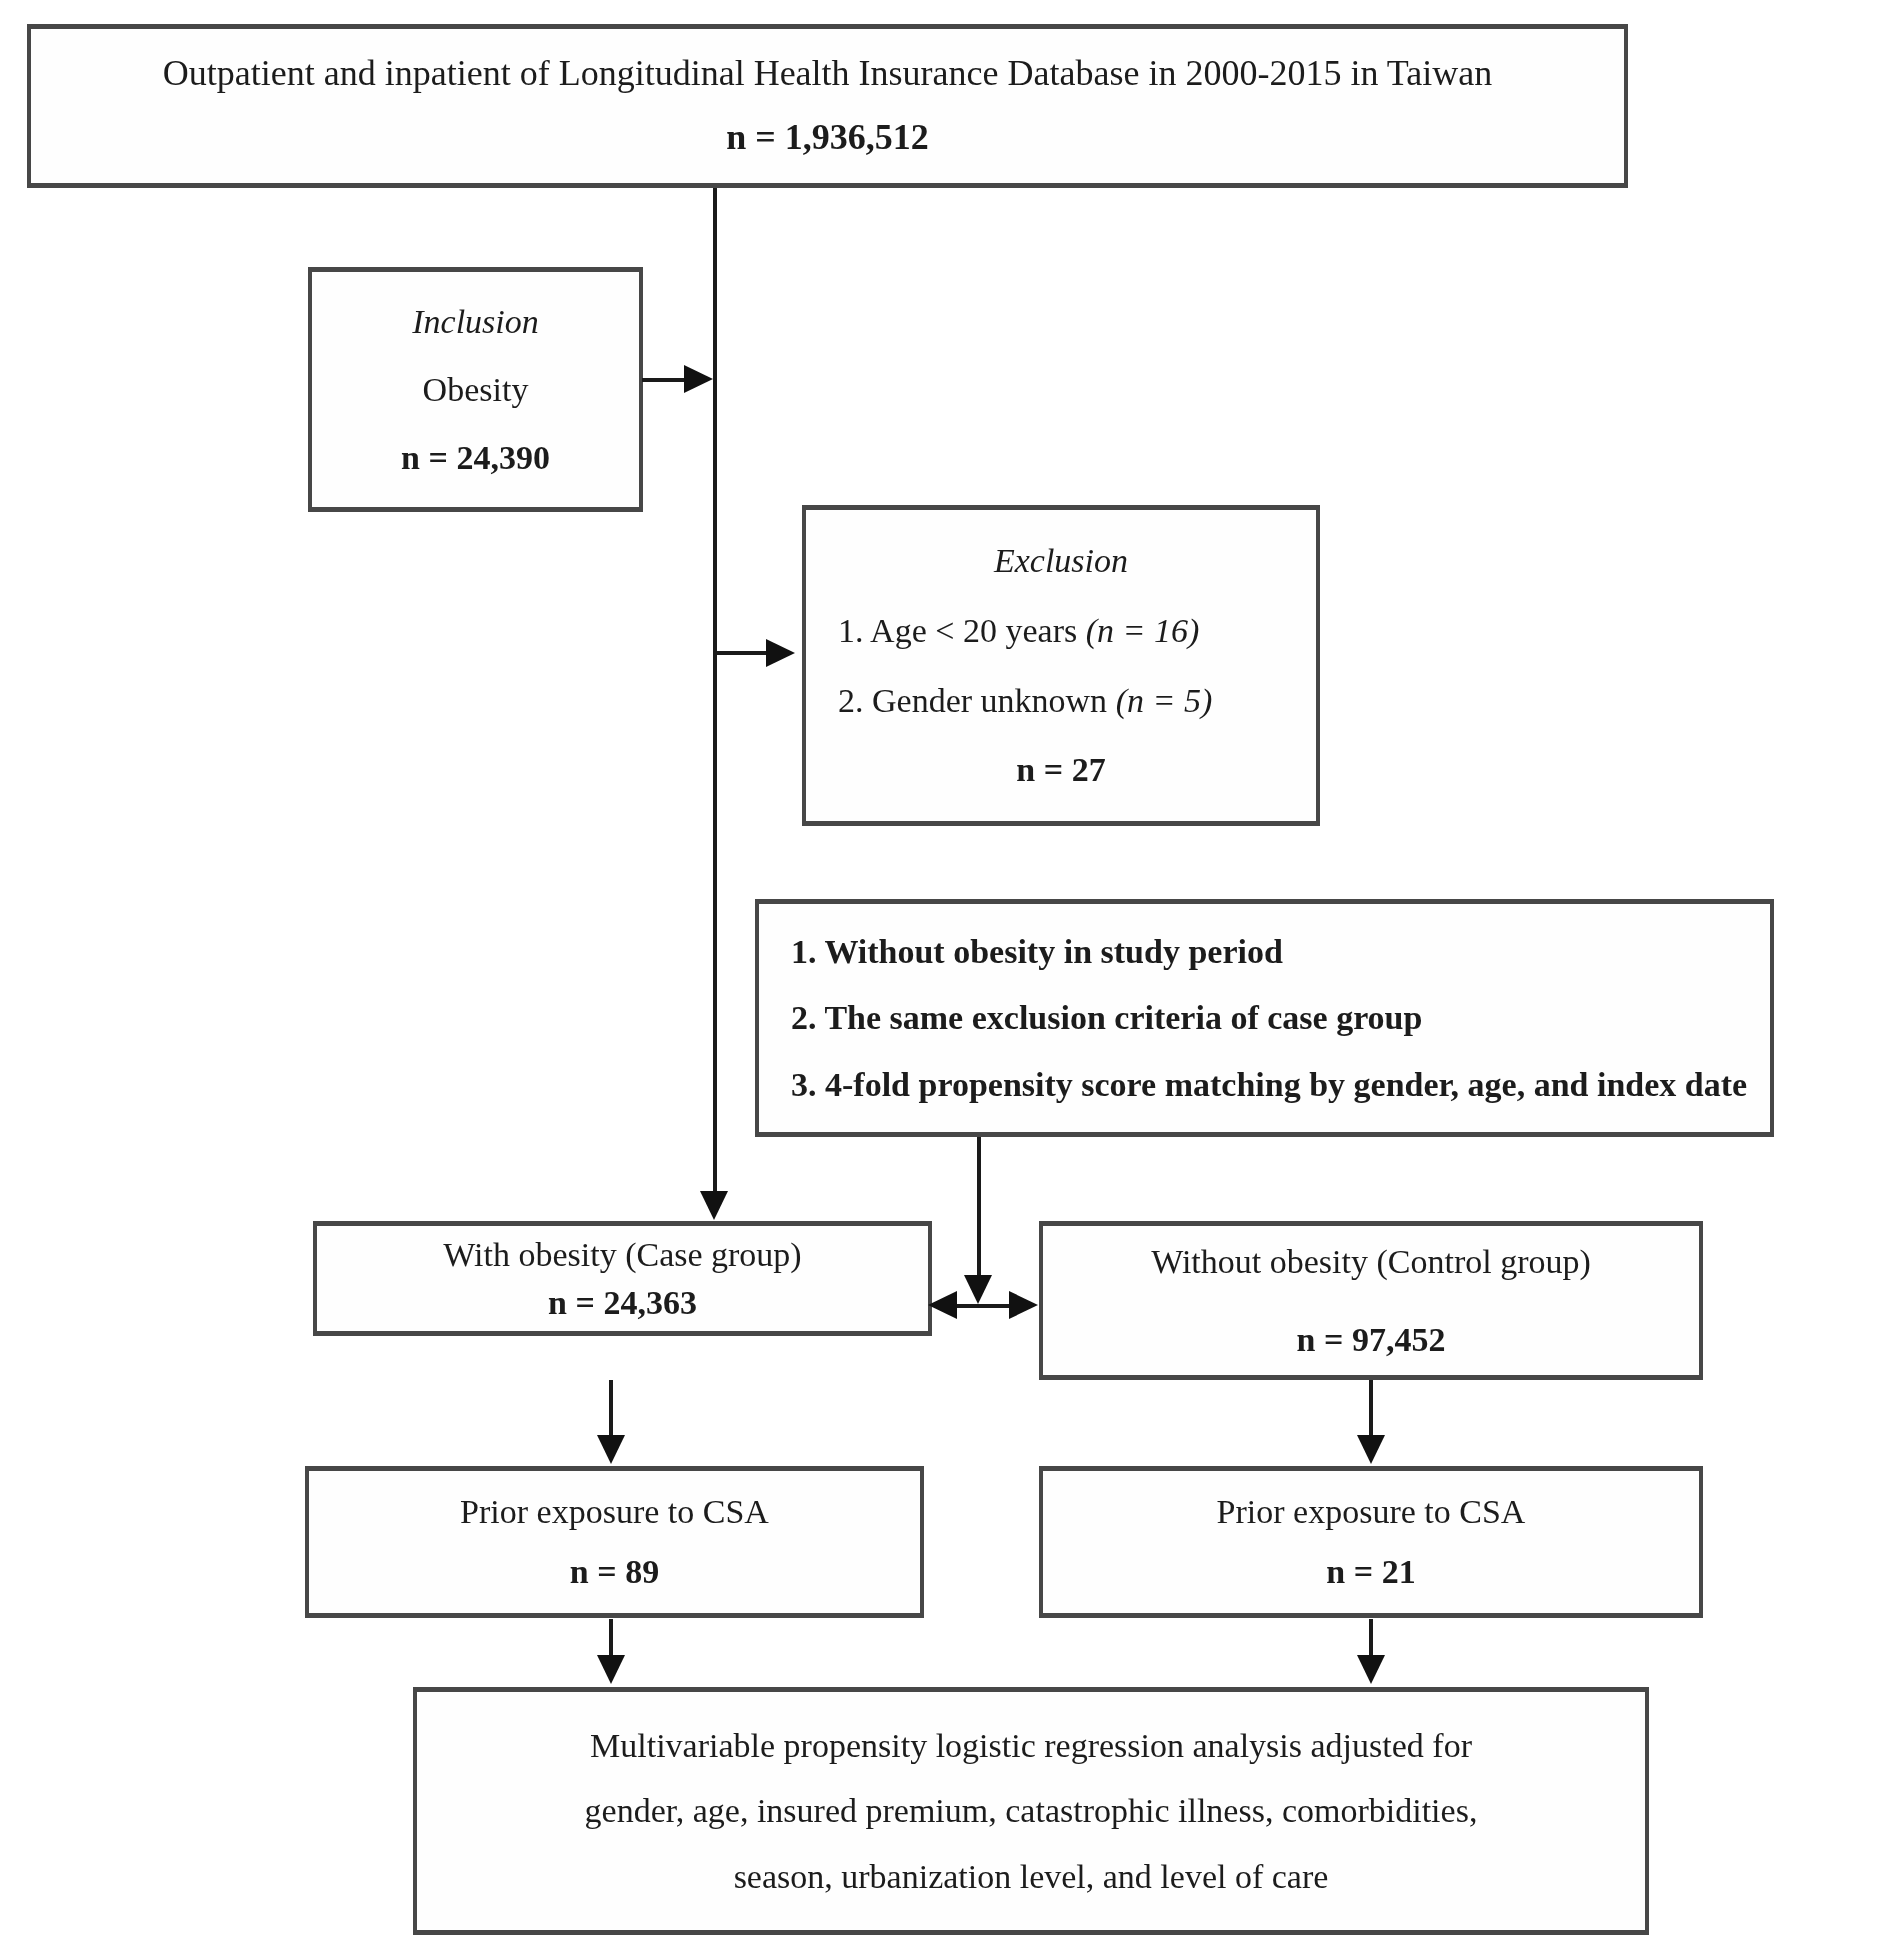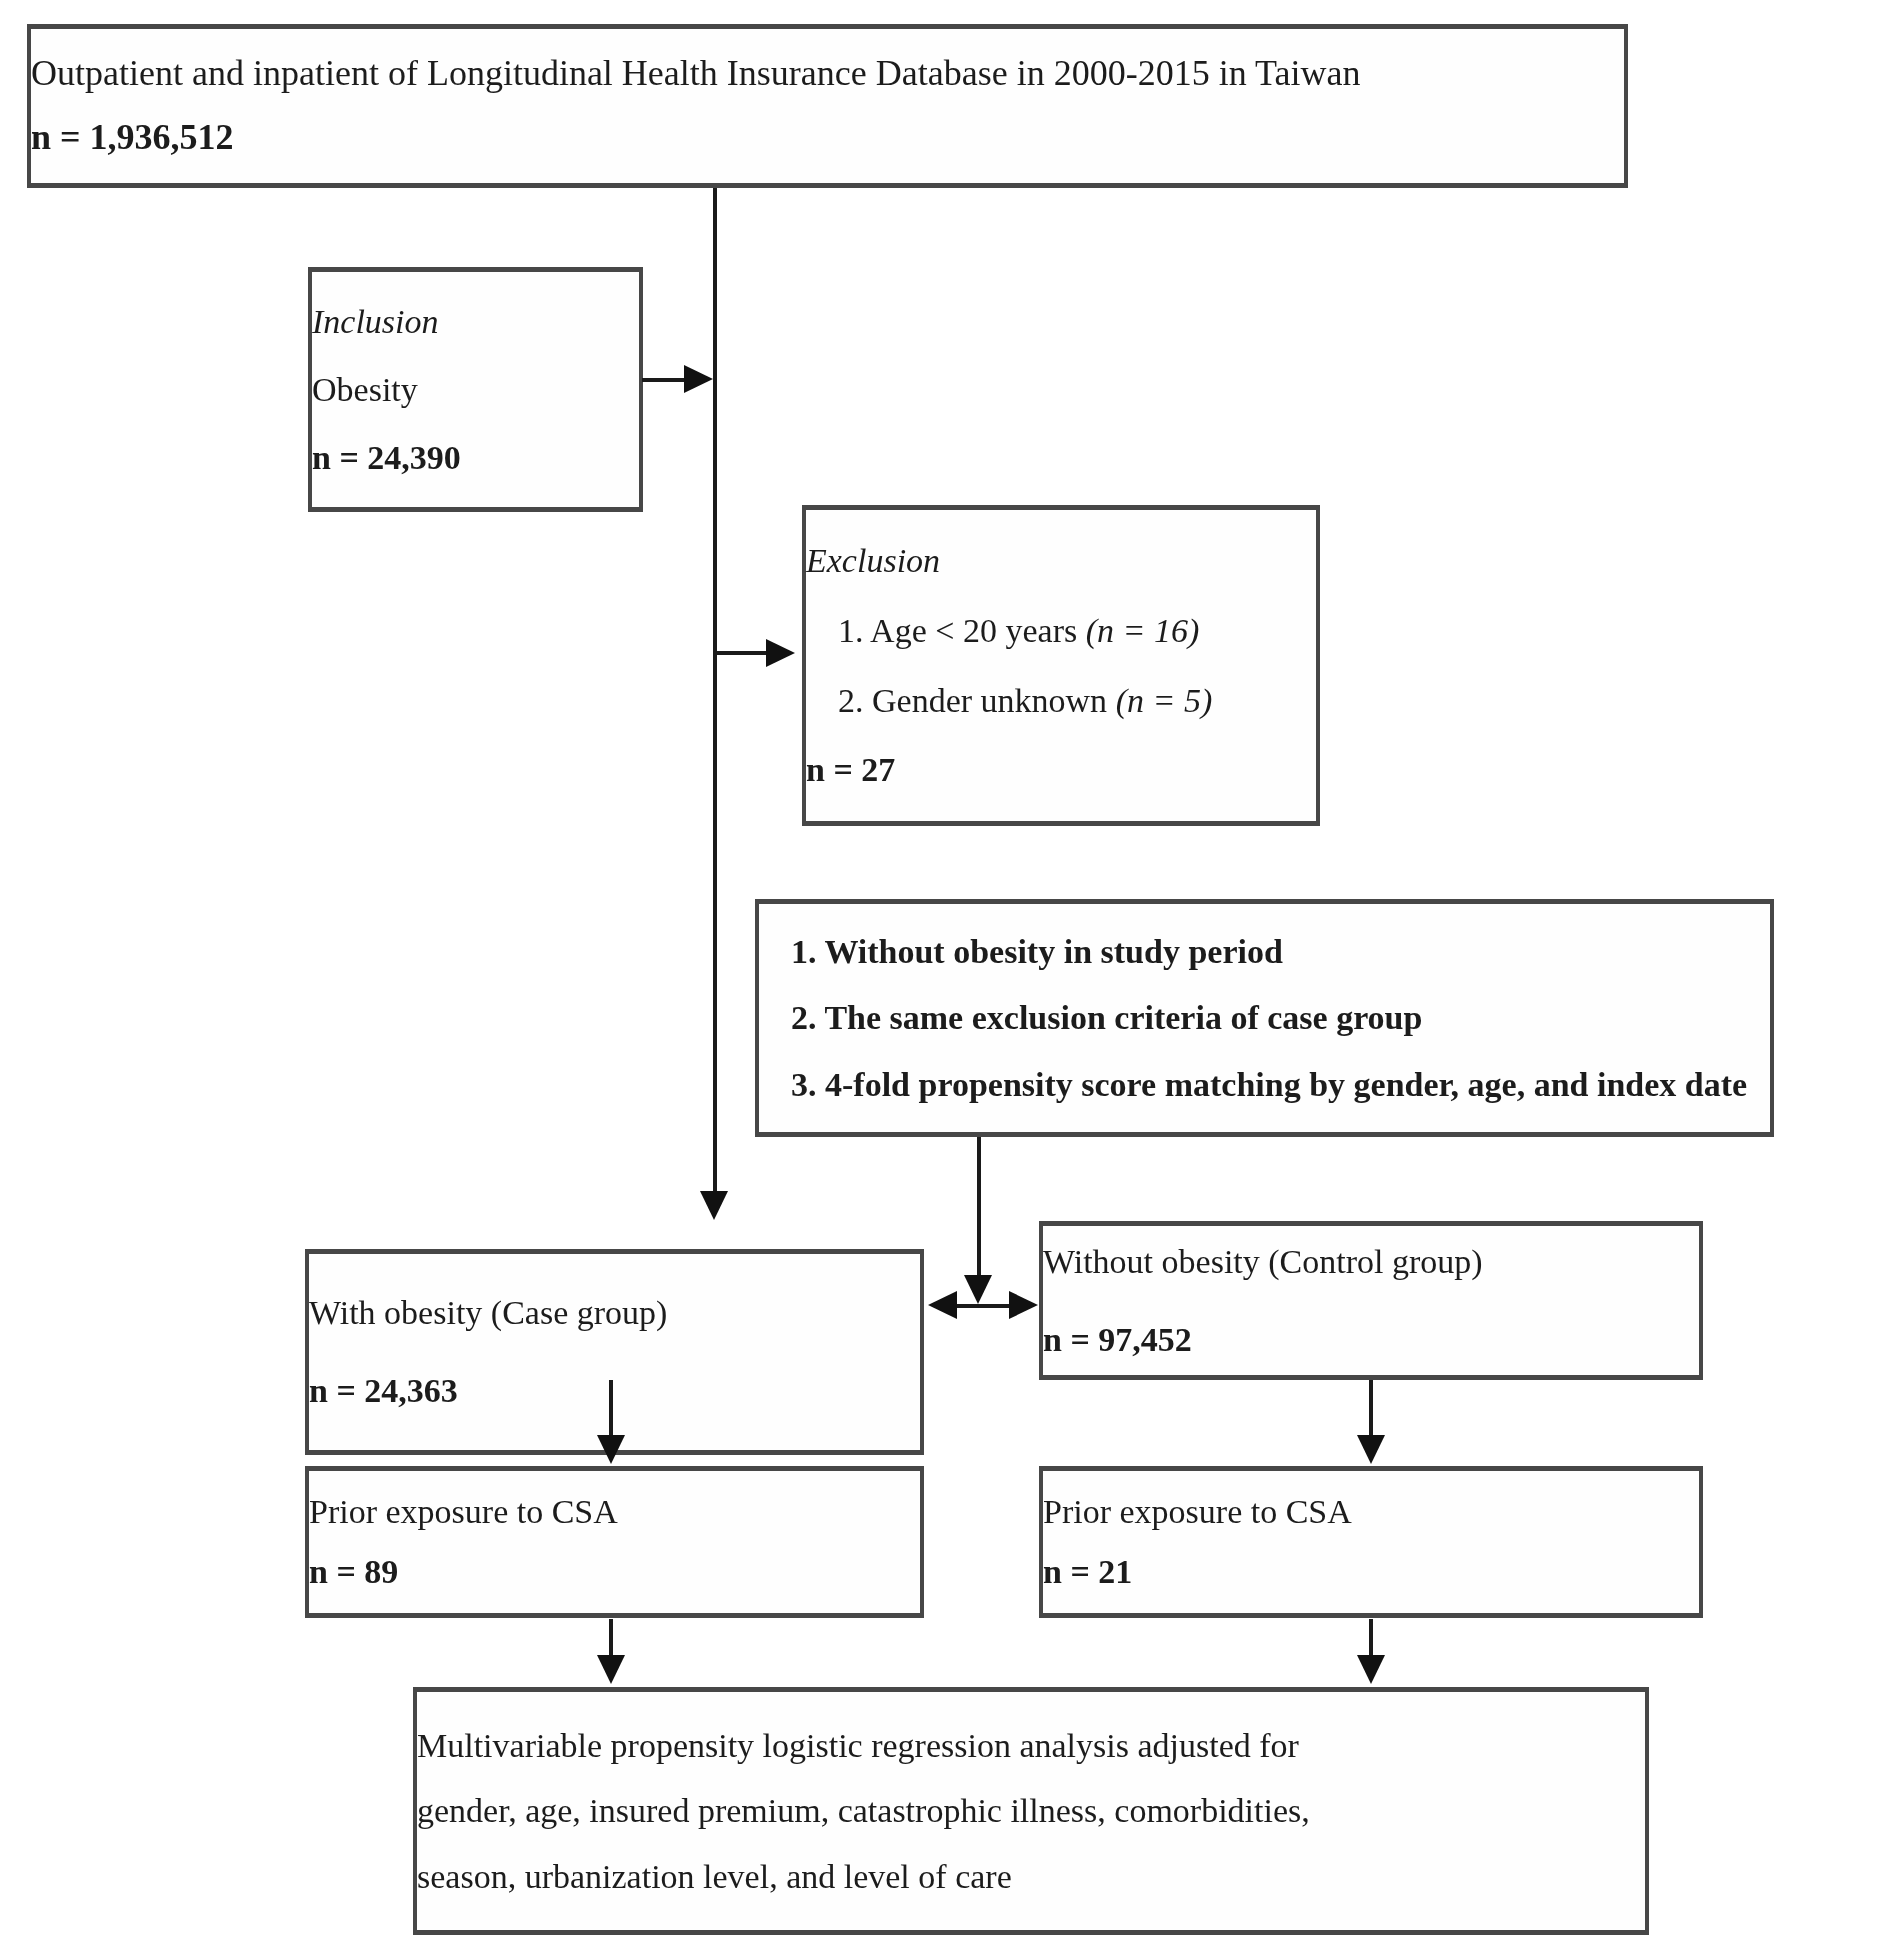--- a/index.html
+++ b/index.html
@@ -24,20 +24,21 @@
     background: #fefefe;
     display: flex;
     flex-direction: column;
     justify-content: space-evenly;
     align-items: stretch;
     box-sizing: border-box;
   }
   .bline {
     font-size: 34px;
     line-height: 1.1;
+    text-align: center;
     white-space: nowrap;
   }
   .bline.big { font-size: 36px; }
   .bline.left { text-align: left; padding-left: 32px; }
   .bline.bold { font-weight: bold; }
   .bline.italic { font-style: italic; }
   .iref { font-style: italic; }
   .vline, .hline {
     position: absolute;
     background: #1a1a1a;
@@ -63,21 +64,21 @@
     border-top: 14.6px solid transparent;
     border-bottom: 14.6px solid transparent;
     border-right: 29px solid #111111;
   }
 
   
   #source-box   { left: 27px;   top: 24px;   width: 1601px; height: 164px; }
   #inclusion-box{ left: 308px;  top: 267px;  width: 335px;  height: 245px; }
   #exclusion-box{ left: 802px; top: 505px;  width: 518px;  height: 321px; }
   #matching-box { left: 755px; top: 899px; width: 1019px; height: 238px; font-weight: bold; }
-  #case-box     { left: 305px;  top: 1221px; width: 619px;  height: 206px; margin-top: 28px; }
+  #case-box     { left: 313px;  top: 1221px; width: 619px;  height: 115px; }
   #control-box  { left: 1039px; top: 1221px; width: 664px; height: 159px; gap: 24px; }
   #case-exposure-box    { left: 305px;  top: 1466px; width: 619px;  height: 152px; }
   #control-exposure-box { left: 1039px; top: 1466px; width: 664px; height: 152px; }
   #analysis-box { left: 413px;  top: 1687px; width: 1236px; height: 248px; padding: 6.4px 0; }
 </style>
 </head>
 <body>
 
 <div id="canvas">
 

